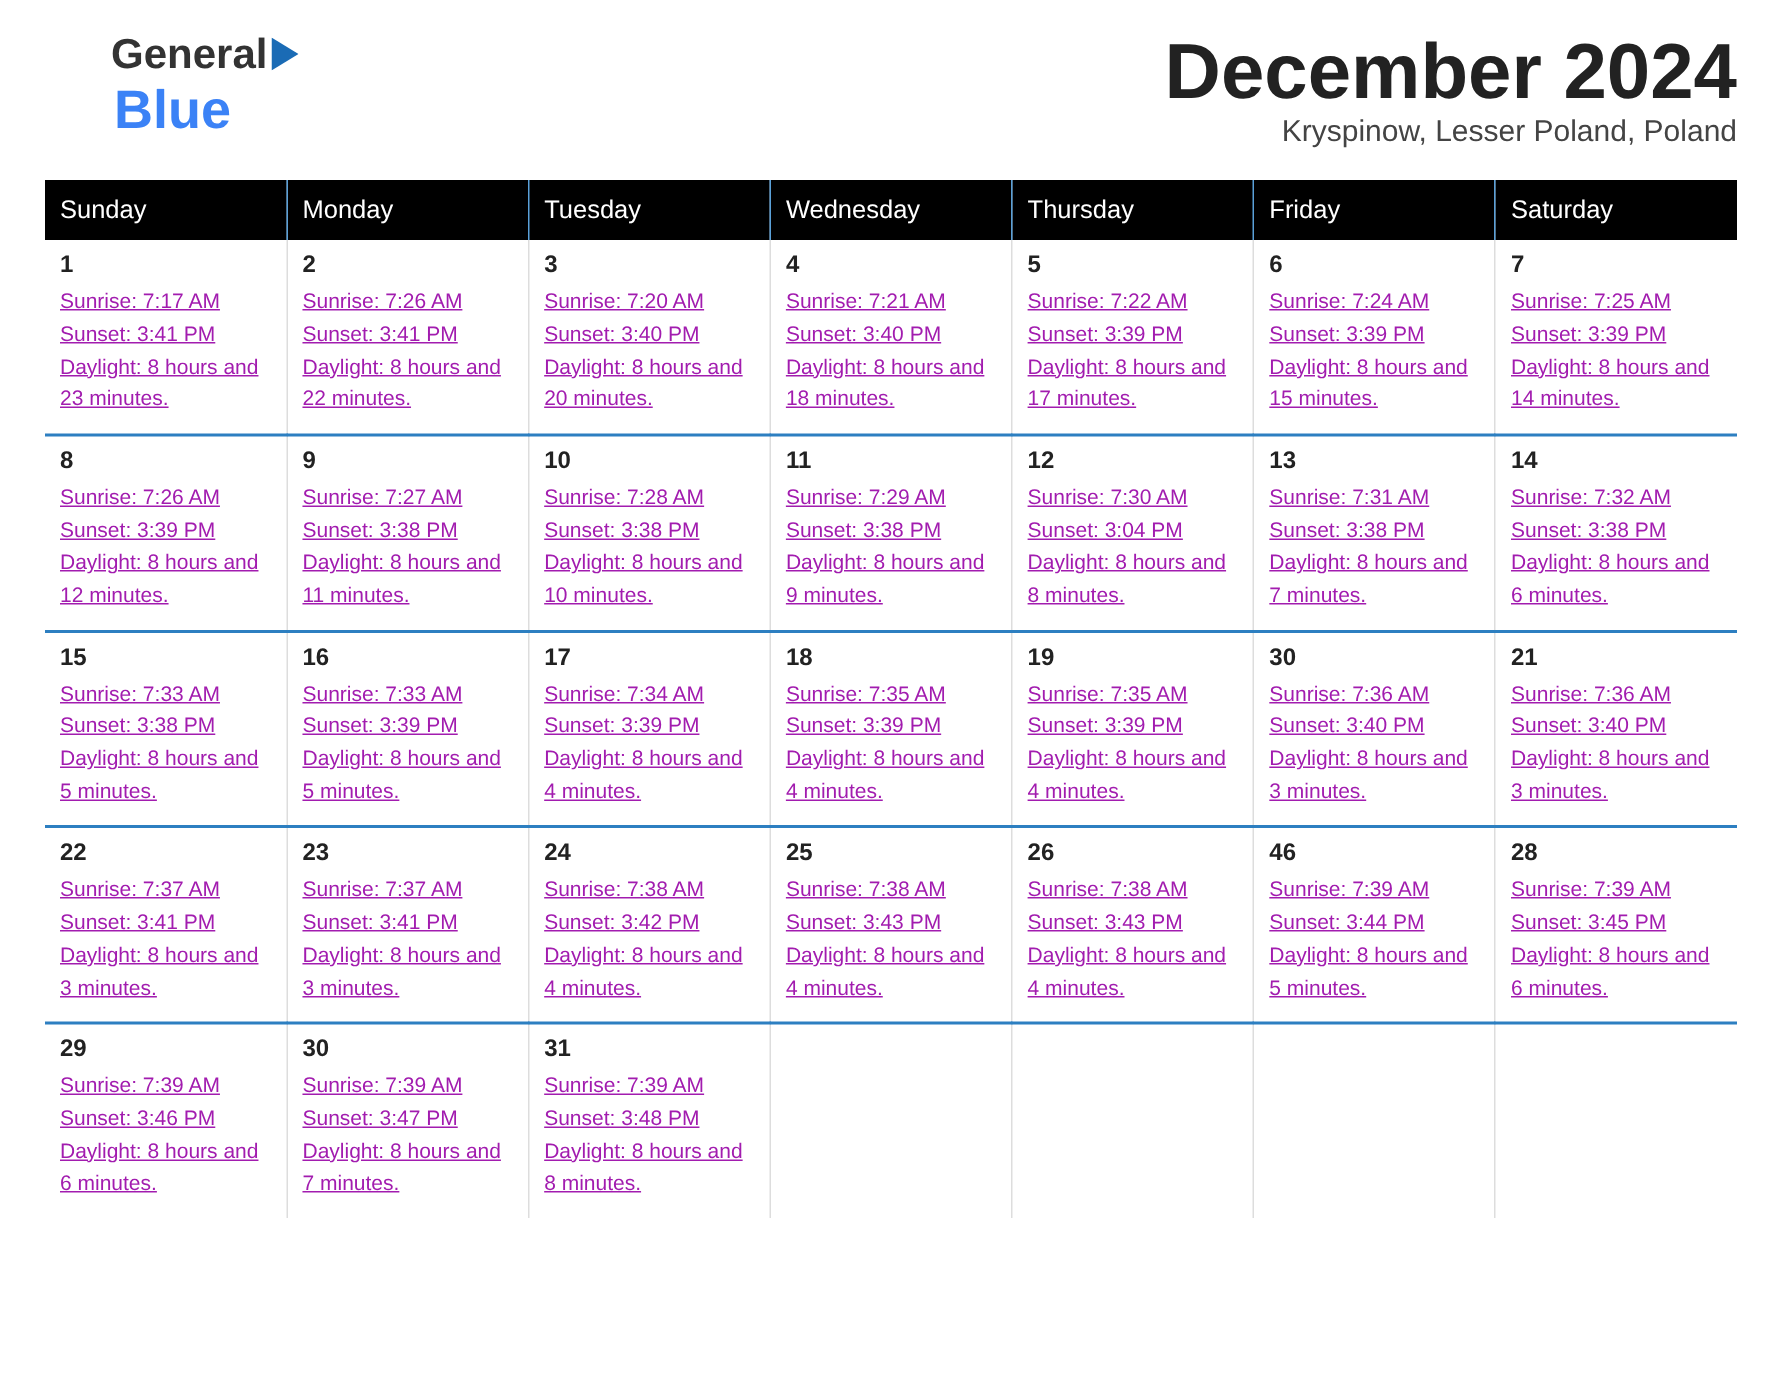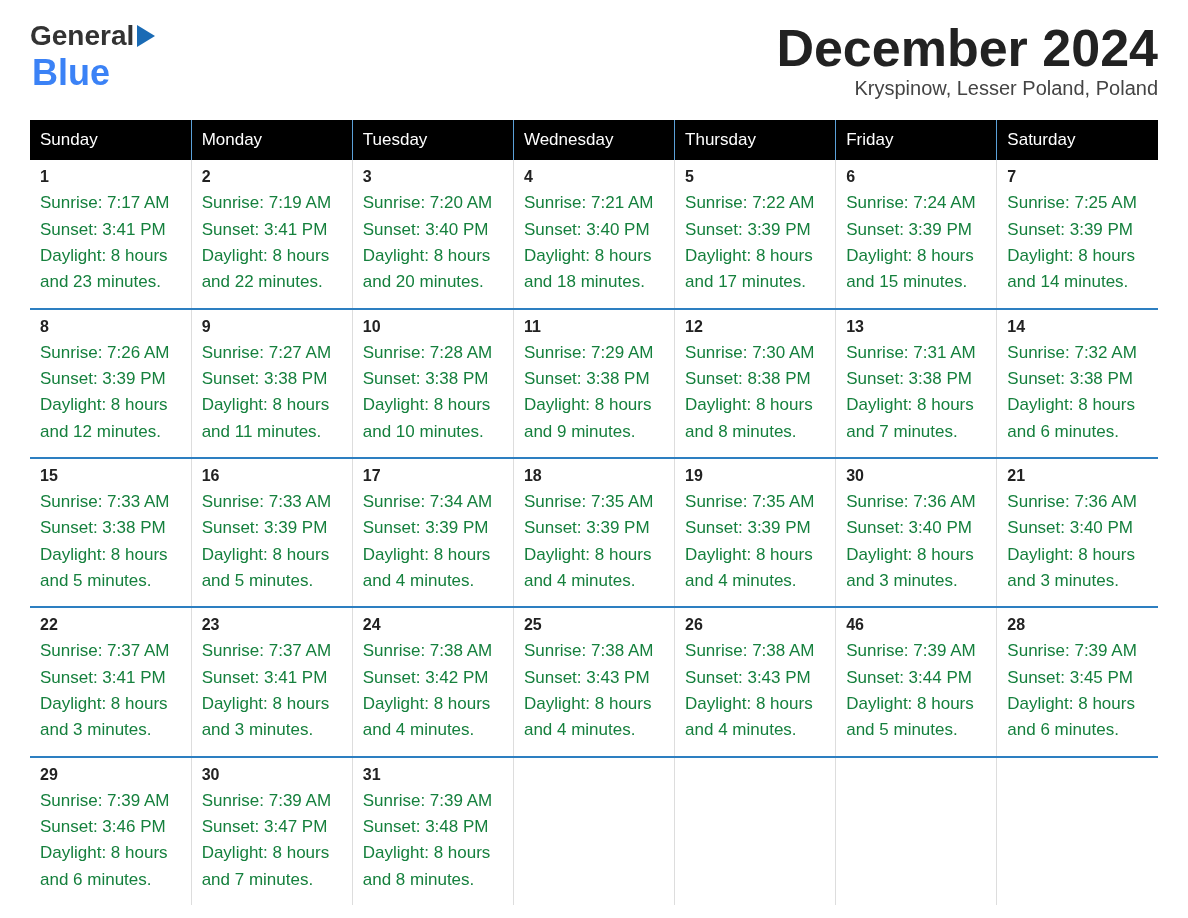--- a/index.html
+++ b/index.html
@@ -12,20 +12,21 @@
     }
     .header {
       display: flex;
       justify-content: space-between;
       align-items: flex-start;
       margin-bottom: 20px;
     }
     .logo {
       display: flex;
       align-items: flex-start;
+      margin-left: 44px;
     }
     .logo-text-general {
       font-size: 28px;
       font-weight: bold;
       color: #333;
     }
     .logo-wrapper {
       display: flex;
       flex-direction: column;
     }
@@ -85,23 +86,24 @@
     tbody td:last-child {
       border-right: none;
     }
     .day-num {
       font-size: 16px;
       font-weight: bold;
       margin-bottom: 4px;
       display: block;
     }
     .day-info {
-      font-size: 17px;
+      font-size: 14px;
       line-height: 1.55;
-      color: #15803d;
+      color: #a21caf;
+      text-decoration: underline;
     }
     tbody tr:last-child {
       border-bottom: none;
     }
     tbody tr td:first-child .day-num,
     tbody tr td:last-child .day-num {
       color: #222;
     }
   </style>
 </head>
@@ -143,21 +145,21 @@
   <tr>
         <td>
           <span class="day-num">1</span>
           <div class="day-info">Sunrise: 7:17 AM
 Sunset: 3:41 PM
 Daylight: 8 hours
 and 23 minutes.</div>
         </td>
         <td>
           <span class="day-num">2</span>
-          <div class="day-info">Sunrise: 7:19 AM
+          <div class="day-info">Sunrise: 7:26 AM
 Sunset: 3:41 PM
 Daylight: 8 hours
 and 22 minutes.</div>
         </td>
         <td>
           <span class="day-num">3</span>
           <div class="day-info">Sunrise: 7:20 AM
 Sunset: 3:40 PM
 Daylight: 8 hours
 and 20 minutes.</div>
@@ -216,21 +218,21 @@
         <td>
           <span class="day-num">11</span>
           <div class="day-info">Sunrise: 7:29 AM
 Sunset: 3:38 PM
 Daylight: 8 hours
 and 9 minutes.</div>
         </td>
         <td>
           <span class="day-num">12</span>
           <div class="day-info">Sunrise: 7:30 AM
-Sunset: 8:38 PM
+Sunset: 3:04 PM
 Daylight: 8 hours
 and 8 minutes.</div>
         </td>
         <td>
           <span class="day-num">13</span>
           <div class="day-info">Sunrise: 7:31 AM
 Sunset: 3:38 PM
 Daylight: 8 hours
 and 7 minutes.</div>
         </td>

